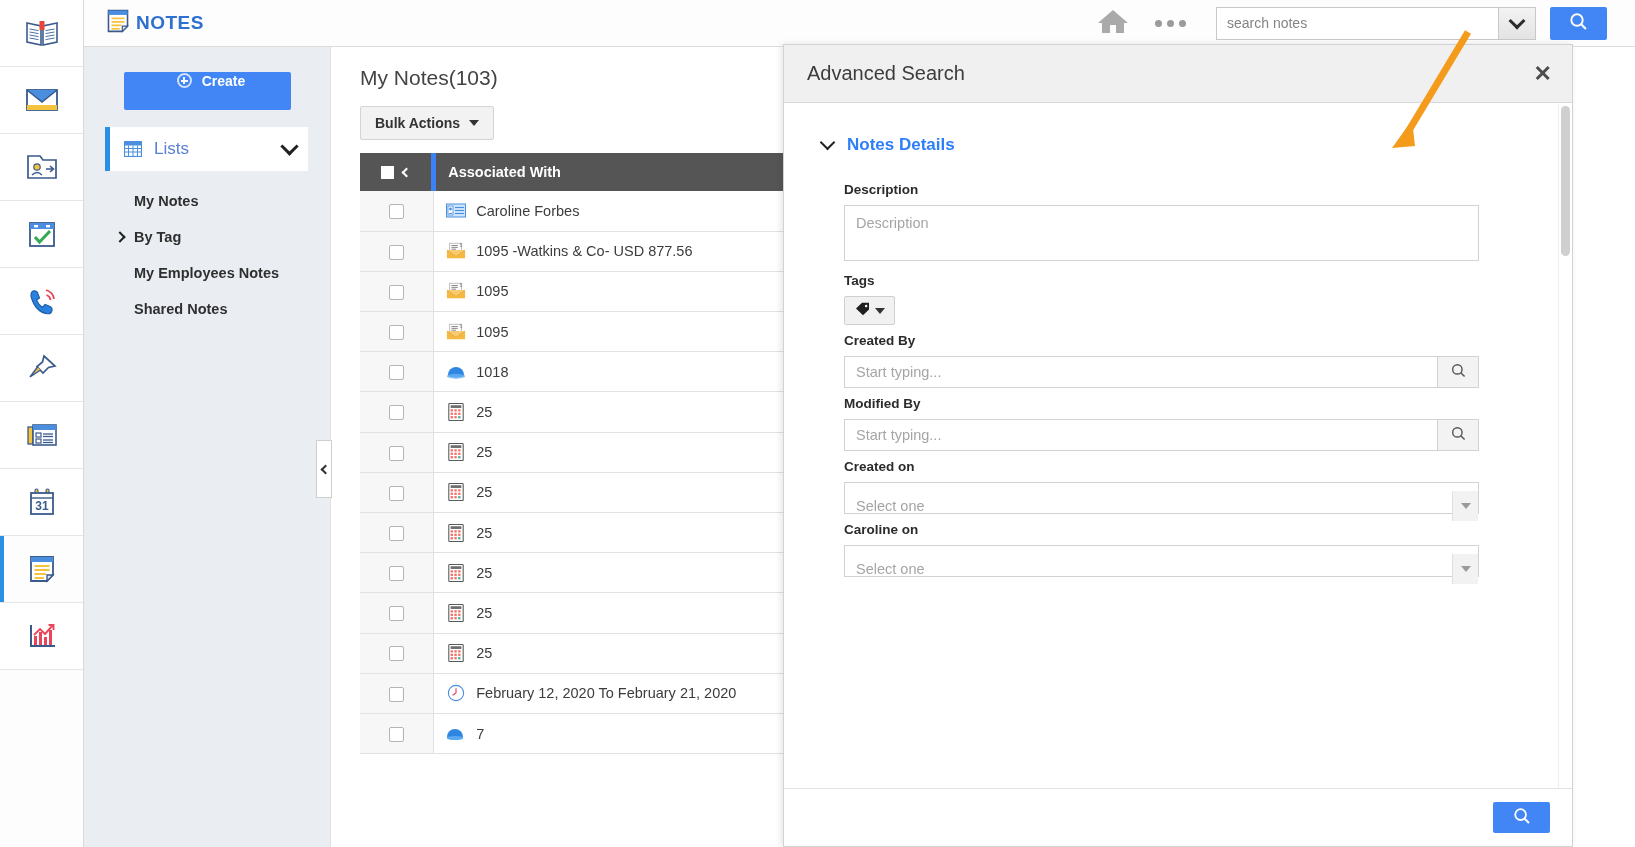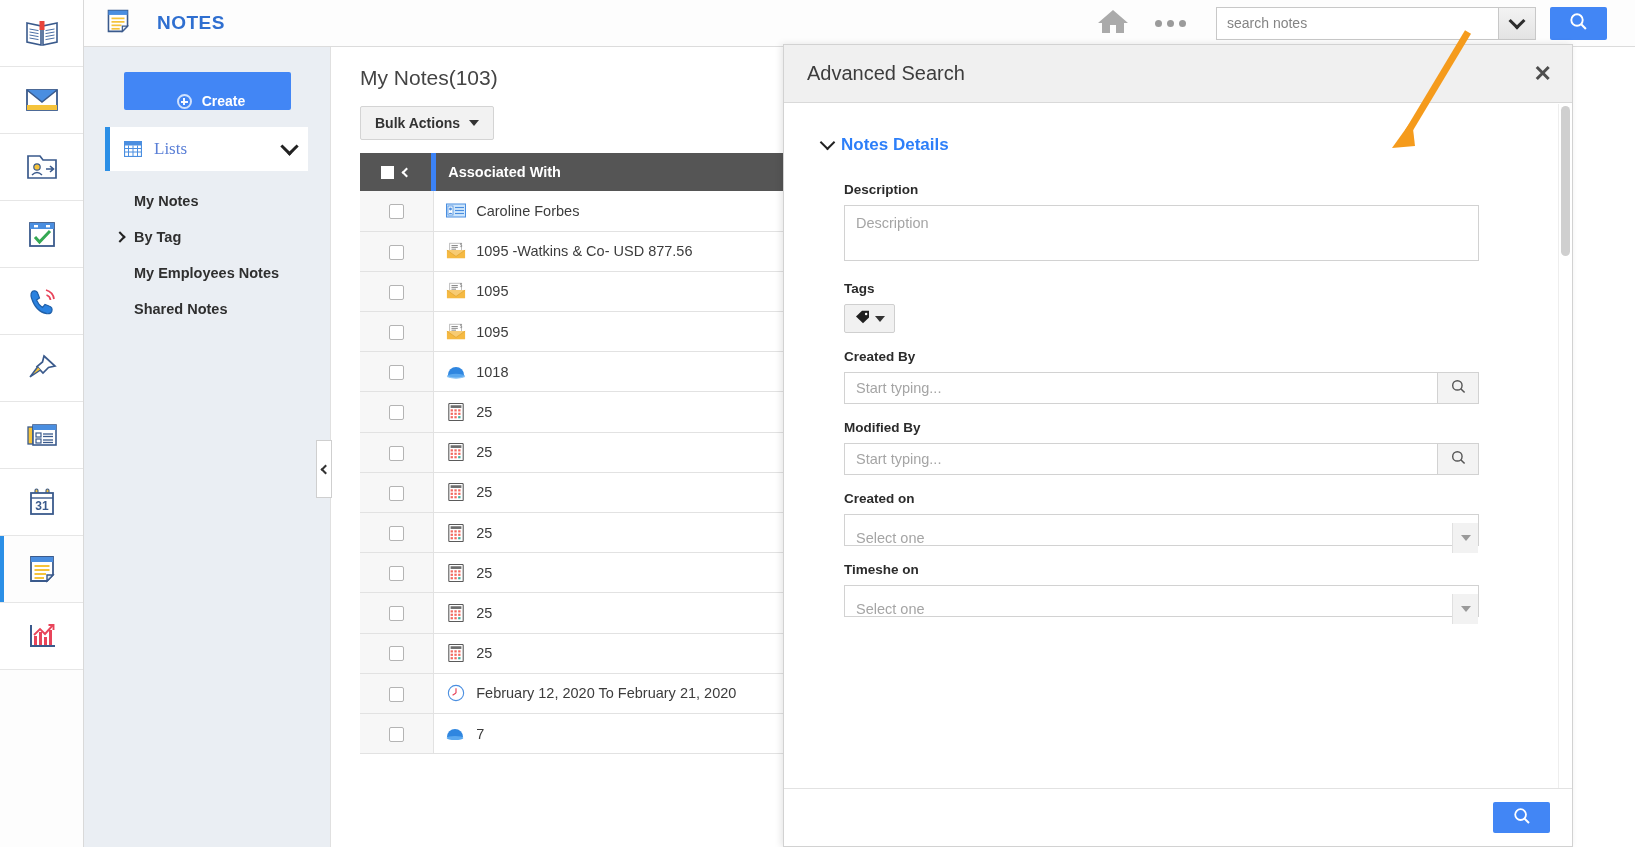--- a/index.html
+++ b/index.html
@@ -36,21 +36,21 @@
   .rail-item svg { display: block; }
 
   
   .nav-panel {
     position: absolute; left: 84px; top: 0;
     width: 246px; height: 847px;
     background: #eaeef3;
   }
   .nav-brandpad { height: 47px; background:#ffffff; border-bottom:1px solid #dcdcdc;}
   .create-btn {
-    margin: 25px auto 0; display: flex; align-items: flex-end; justify-content: center;
+    margin: 25px auto 0; display: flex; align-items: flex-start; justify-content: center;
     gap: 10px;
     width: 167px; height: 38px;
     background: #4286f5;
     color: #fff;
     font-size: 14px; font-weight: bold;
     border: none; border-radius: 2px;
     cursor: pointer;
     padding-left: 14px;
   }
   .create-plus {
@@ -67,21 +67,21 @@
   .lists-row {
     margin: 17px 22px 0 21px;
     height: 44px;
     background: #ffffff;
     border-left: 5px solid #2b8fe6;
     display: flex; align-items: center;
     padding: 0 12px 0 14px;
     cursor: pointer;
   }
   .lists-label {
-    color: #5a7fd6; font-size: 17px; margin-left: 12px; flex: 1; font-family: Liberation Serif, serif;
+    color: #5a7fd6; font-size: 17px; margin-left: 12px; flex: 1;
   }
   .grid-ico { width:18px; height:16px; flex:none; }
   .chev-down {
     width: 13px; height: 13px; border-right: 3px solid #222; border-bottom: 3px solid #222;
     transform: rotate(45deg); margin-bottom: 5px;
   }
 
   .nav-link {
     font-size: 14.5px; font-weight: bold; color: #2f2f2f;
     padding: 0 0 0 50px; height: 36px;
@@ -110,21 +110,21 @@
 
   
   .topbar {
     position: absolute; left: 84px; top: 0; right: 0;
     height: 47px; background: #fdfdfd;
     border-bottom: 1px solid #dcdcdc;
     display: flex; align-items: center;
     z-index: 4;
   }
   .brand {
-    display: flex; align-items: center; gap: 26px;
+    display: flex; align-items: center; gap: 5px;
     margin-left: 21px;
   }
   .brand-text { color: #2f6fd0; font-size: 19px; font-weight: bold; letter-spacing: .5px; }
 
   .top-right { margin-left: auto; display: flex; align-items: center; }
   .home-ico { margin-right: 26px; cursor: pointer; }
   .dots { display: flex; gap: 5px; margin-right: 30px; cursor: pointer; }
   .dots i { width: 7px; height: 7px; border-radius: 50%; background: #9b9b9b; display:block;}
 
   .search-wrap { display: flex; align-items: center; }
@@ -249,36 +249,36 @@
   .adv-scrollbar {
     position: absolute; right: 0; top: 59px; bottom: 58px; width: 14px;
     background: #fff; border-left: 1px solid #eee;
   }
   .adv-scrollbar i {
     position:absolute; left:2px; right:2px; top:2px; height:150px;
     background:#cfcfcf; border-radius:6px; display:block;
   }
 
   .section-head {
-    display: flex; align-items: center; gap: 8px;
+    display: flex; align-items: center; gap: 14px;
     margin: 31px 0 0 38px;
     cursor: pointer;
   }
   .sec-chev {
     width: 11px; height: 11px; border-right: 2.6px solid #222; border-bottom: 2.6px solid #222;
     transform: rotate(45deg); margin-bottom: 5px;
   }
   .sec-title { font-size: 17px; color: #2d7ff9; font-weight: bold; }
 
   .field { margin: 0 0 0 60px; width: 635px; }
   .field-label {
     font-size: 13.5px; font-weight: bold; color: #2b2b2b;
     margin-bottom: 8px; display:block;
   }
-  .fld-gap { margin-top: 16px; }
+  .fld-gap { margin-top: 8px; }
   .ta {
     width: 635px; height: 56px;
     border: 1px solid #d2d2d2; outline: none;
     font-size: 14.5px; color: #555; padding: 9px 11px;
     resize: none; font-family: "Liberation Sans", sans-serif;
     background: #fff;
   }
   .ta::placeholder { color: #a5a5a5; }
 
   .tag-btn {
@@ -948,21 +948,21 @@
         <label class="field-label">Created on</label>
         <div class="select-box">
           <span>Select one</span>
           <span class="arrow-cell">
               <i class="tri-down"></i>
             </span>
         </div>
       </div>
 
       <div class="field fld-gap">
-        <label class="field-label">Timeshe on</label>
+        <label class="field-label">Caroline on</label>
         <div class="select-box">
           <span>Select one</span>
           <span class="arrow-cell">
               <i class="tri-down"></i>
             </span>
         </div>
       </div>
     </div>
 
     <div class="adv-scrollbar">

